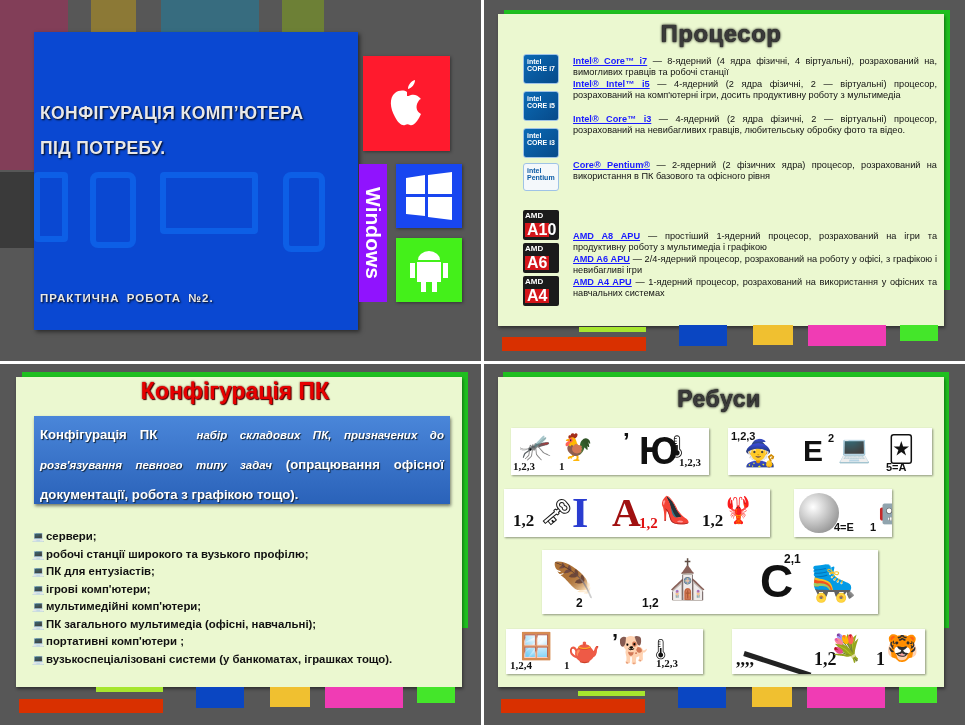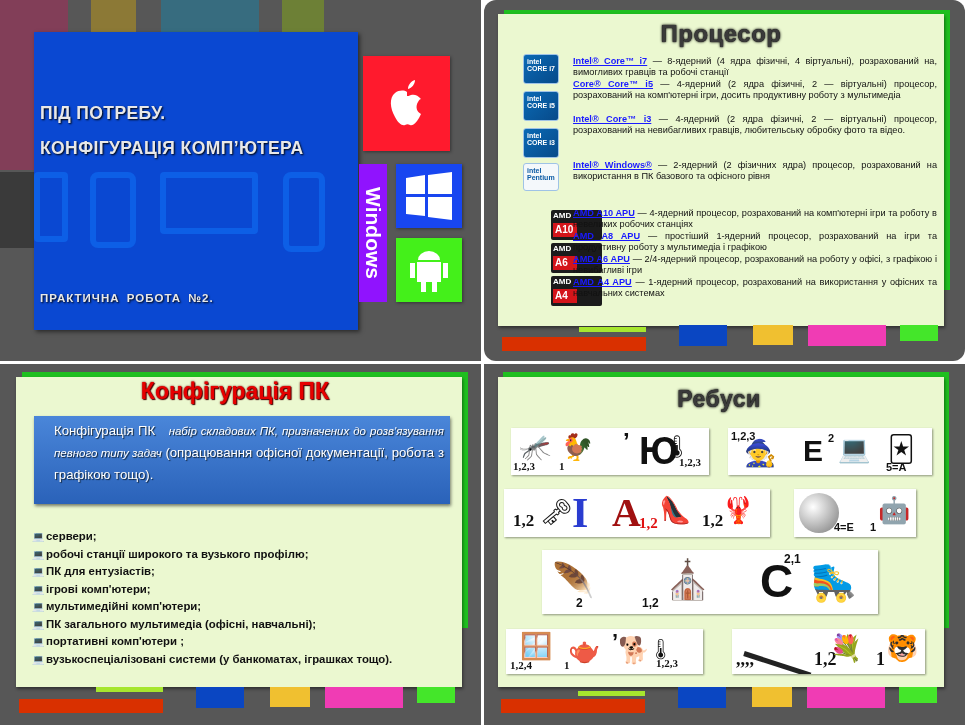--- a/index.html
+++ b/index.html
@@ -1,20 +1,20 @@
 <!DOCTYPE html>
 <html><head>
 <meta charset="utf-8">
 <style>
   * { box-sizing: border-box; margin: 0; padding: 0; }
   html, body { width: 968px; height: 728px; overflow: hidden; background: #fff; }
   body { font-family: "Liberation Sans", sans-serif; position: relative; }
   .slide { position: absolute; width: 481px; height: 361px; background: #575757; overflow: hidden; }
   #s1 { left: 0; top: 0; }
-  #s2 { left: 484px; top: 0; border-radius: 12px; }
+  #s2 { left: 484px; top: 0; }
   #s3 { left: 0; top: 364px; }
   #s4 { left: 484px; top: 364px; }
 
   
   .stripe { position: absolute; top: 0; height: 170px; opacity: .55; }
   .s1-main { position: absolute; left: 34px; top: 32px; width: 324px; height: 298px; background: #0a48d2; box-shadow: 2px 2px 4px rgba(0,0,0,.5); }
   .s1-title { position: absolute; left: 40px; top: 96px; color: #e8e8e8; font-weight: bold; font-size: 17.5px; line-height: 35px; letter-spacing: .4px; text-shadow: 1px 1px 2px #000; }
   .s1-sub { position: absolute; left: 40px; top: 292px; color: #e8e8e8; font-weight: bold; font-size: 11.5px; letter-spacing: 1px; text-shadow: 1px 1px 2px #000; word-spacing: 3px; }
   .dev { position: absolute; border: 6px solid #0d5fe6; border-radius: 4px; background: #0a48d2; }
   .tile { position: absolute; display: flex; align-items: center; justify-content: center; box-shadow: 1px 1px 3px rgba(0,0,0,.4); }
@@ -25,27 +25,27 @@
   .panel-shadow { position: absolute; background: #1fbf1f; }
   .panel { position: absolute; background: #ebf8d0; box-shadow: 1px 2px 3px rgba(0,0,0,.45); }
   .bar { position: absolute; }
   .heading-dark { font-weight: bold; color: #3a3a3a; text-shadow: 0 0 3px #000, 0 0 1px #000; letter-spacing: .5px; }
 
   
   .cpu-row { position: absolute; left: 75px; width: 364px; font-size: 9.2px; line-height: 11.4px; color: #111; text-align: justify; }
   .cpu-row a { color: #1a1aff; text-decoration: underline; font-weight: bold; }
   .logo-intel { position: absolute; left: 25px; width: 36px; height: 30px; border-radius: 3px; background: linear-gradient(135deg,#0a6ab5,#074a8a); color: #fff; font-size: 7px; font-weight: bold; padding: 3px 0 0 3px; border: 1px solid #9fc3e6; }
   .logo-intel.pent { background: #f4f8fb; color: #0a5aa5; height: 28px; }
-  .logo-amd { position: absolute; left: 25px; width: 51px; height: 30px; background: #1b1b1b; border-radius: 2px; margin-left: 28px; }
+  .logo-amd { position: absolute; left: 25px; width: 36px; height: 30px; background: #1b1b1b; border-radius: 2px; }
   .logo-amd .amd-t { color: #fff; font-size: 8px; font-weight: bold; padding: 1px 0 0 2px; }
-  .logo-amd .amd-m { position: absolute; left: 2px; bottom: 3px; width: 24px; height: 14px; background: #d4151a; color: #fff; font-size: 10px; font-weight: bold; padding-left: 2px; line-height: 14px; }
+  .logo-amd .amd-m { position: absolute; left: 2px; bottom: 3px; width: 24px; height: 14px; background: #d4151a; color: #fff; font-size: 16px; font-weight: bold; padding-left: 2px; line-height: 14px; }
 
   
   .s3-title { position: absolute; left: 0; top: 14px; width: 470px; text-align: center; font-weight: bold; font-size: 23px; color: #e60000; text-shadow: 0 0 2px #600, 1px 1px 1px #400; }
-  .def-box { position: absolute; left: 34px; top: 52px; width: 416px; height: 88px; background: linear-gradient(#4a86d9,#2a62b9); box-shadow: 1px 2px 3px rgba(0,0,0,.5); color: #fff; font-weight: normal; font-size: 13.2px; line-height: 22px; padding: 4px 6px 0 20px; text-align: justify; text-shadow: 1px 1px 1px #123; }
+  .def-box { position: absolute; left: 34px; top: 52px; width: 416px; height: 88px; background: linear-gradient(#4a86d9,#2a62b9); box-shadow: 1px 2px 3px rgba(0,0,0,.5); color: #fff; font-weight: bold; font-size: 13.2px; line-height: 30px; padding: 4px 6px 0 6px; text-align: justify; text-shadow: 1px 1px 1px #123; }
   .def-box i { font-size: 11.5px; }
   .s3-sub { position: absolute; left: 32px; top: 148px; font-weight: bold; font-size: 12.3px; color: #b40c0c; letter-spacing: .3px; }
   .s3-list { position: absolute; left: 32px; top: 164px; width: 420px; list-style: none; }
   .s3-list li { font-weight: bold; font-size: 11.4px; line-height: 17.5px; color: #111; padding-left: 14px; position: relative; }
   .s3-list li .bullet { position: absolute; left: 0; top: 0; font-size: 10px; color: #555; }
 
   
   .s4-title { position: absolute; left: 0; top: 22px; width: 470px; text-align: center; font-size: 23px; }
   .rebus { position: absolute; background: #fff; box-shadow: 1px 1px 2px rgba(0,0,0,.4); font-family: "Liberation Serif", serif; font-weight: bold; color: #111; overflow: hidden; }
   .rebus span { position: absolute; }
@@ -61,22 +61,22 @@
   <div class="stripe" style="left:161px;width:98px;background:#1e7ea0"></div>
   <div class="stripe" style="left:282px;width:42px;background:#80a21c"></div>
   <div class="monitor"></div>
   <div class="s1-main">
     <div class="dev" style="left:0;top:140px;width:34px;height:70px"></div>
     <div class="dev" style="left:56px;top:140px;width:46px;height:76px;border-radius:8px"></div>
     <div class="dev" style="left:126px;top:140px;width:98px;height:62px"></div>
     <div class="dev" style="left:249px;top:140px;width:42px;height:80px;border-radius:8px"></div>
   </div>
   <div class="s1-title">
+    <div>КОНФІГУРАЦІЯ КОМП’ЮТЕРА</div>
     <div>ПІД ПОТРЕБУ.</div>
-    <div>КОНФІГУРАЦІЯ КОМП’ЮТЕРА</div>
   </div>
   <div class="s1-sub">ПРАКТИЧНА РОБОТА №2.</div>
   <div class="tile" style="left:363px;top:56px;width:87px;height:95px;background:#ff1a2d">
     <svg width="44" height="52" viewBox="0 0 44 52">
         <path d="M22 14c-3-2-8-2-12 1-6 5-5 15 0 24 3 6 7 9 10 8 2-1 3-1 5 0 3 1 6-2 9-7l2-4c-4-2-6-7-3-12 1-2 2-3 3-3-3-4-7-5-10-4-2 1-3 1-4 1z M23 11c0-4 3-8 7-9 0 4-3 8-7 9z" fill="#fff"></path>
       </svg>
   </div>
   <div class="win-vert">Windows</div>
   <div class="tile" style="left:396px;top:164px;width:66px;height:64px;background:#1846f0">
     <svg width="50" height="50" viewBox="0 0 50 50">
@@ -94,38 +94,37 @@
   <div class="panel-shadow" style="left:20px;top:10px;width:446px;height:280px"></div>
   <div class="panel" style="left:14px;top:14px;width:446px;height:312px">
     <div class="heading-dark" style="position:absolute;left:0;top:6px;width:446px;text-align:center;font-size:24px">Процесор</div>
 
     <div class="logo-intel" style="top:40px">intel<br>CORE i7</div>
     <div class="logo-intel" style="top:77px">intel<br>CORE i5</div>
     <div class="logo-intel" style="top:114px">intel<br>CORE i3</div>
     <div class="logo-intel pent" style="top:149px">intel<br>Pentium</div>
 
     <div class="cpu-row" style="top:42px"><a href="#">Intel® Core™ i7</a><span> — 8-ядерний (4 ядра фізичні, 4 віртуальні), розрахований на, вимогливих гравців та робочі станції</span></div>
-    <div class="cpu-row" style="top:65px"><a href="#">Core® Core™ i5</a><span> — 4-ядерний (2 ядра фізичні, 2 — віртуальні) процесор, розрахований на комп'ютерні ігри, досить продуктивну роботу з мультимедіа</span></div>
+    <div class="cpu-row" style="top:65px"><a href="#">Intel® Intel™ i5</a><span> — 4-ядерний (2 ядра фізичні, 2 — віртуальні) процесор, розрахований на комп'ютерні ігри, досить продуктивну роботу з мультимедіа</span></div>
     <div class="cpu-row" style="top:100px"><a href="#">Intel® Core™ i3</a><span> — 4-ядерний (2 ядра фізичні, 2 — віртуальні) процесор, розрахований на невибагливих гравців, любительську обробку фото та відео.</span></div>
-    <div class="cpu-row" style="top:146px"><a href="#">Intel® Windows®</a><span> — 2-ядерний (2 фізичних ядра) процесор, розрахований на використання в ПК базового та офісного рівня</span></div>
+    <div class="cpu-row" style="top:146px"><a href="#">Core® Pentium®</a><span> — 2-ядерний (2 фізичних ядра) процесор, розрахований на використання в ПК базового та офісного рівня</span></div>
 
     <div class="logo-amd" style="top:196px">
         <div class="amd-t">AMD</div>
         <div class="amd-m">A10</div>
       </div>
     <div class="logo-amd" style="top:229px">
         <div class="amd-t">AMD</div>
         <div class="amd-m">A6</div>
       </div>
     <div class="logo-amd" style="top:262px">
         <div class="amd-t">AMD</div>
         <div class="amd-m">A4</div>
       </div>
 
-    <div class="cpu-row" style="top:194px"><a href="#">AMD A10 APU</a><span> — 4-ядерний процесор, розрахований на комп'ютерні ігри та роботу в невеликих робочих станціях</span></div>
     <div class="cpu-row" style="top:217px"><a href="#">AMD A8 APU</a><span> — простіший 1-ядерний процесор, розрахований на ігри та продуктивну роботу з мультимедіа і графікою</span></div>
     <div class="cpu-row" style="top:240px"><a href="#">AMD A6 APU</a><span> — 2/4-ядерний процесор, розрахований на роботу у офісі, з графікою і невибагливі ігри</span></div>
     <div class="cpu-row" style="top:263px"><a href="#">AMD A4 APU</a><span> — 1-ядерний процесор, розрахований на використання у офісних та навчальних системах</span></div>
   </div>
   <div class="bar" style="left:95px;top:327px;width:67px;height:5px;background:#a6e62e"></div>
   <div class="bar" style="left:18px;top:337px;width:144px;height:14px;background:#d93000"></div>
   <div class="bar" style="left:195px;top:325px;width:48px;height:21px;background:#0a46c2"></div>
   <div class="bar" style="left:269px;top:325px;width:40px;height:20px;background:#f0c030"></div>
   <div class="bar" style="left:324px;top:325px;width:78px;height:21px;background:#f03cb4"></div>
   <div class="bar" style="left:416px;top:325px;width:38px;height:16px;background:#44e62a"></div>
@@ -183,21 +182,21 @@
   <div class="rebus" style="left:20px;top:125px;width:266px;height:48px">
     <span style="left:9px;top:22px;font-size:17px">1,2</span>
     <span class="pic" style="left:36px;top:8px">🗝</span>
     <span style="left:68px;top:0;font-size:42px;color:#2a3cd0;font-family:'Liberation Serif',serif">І</span>
     <span style="left:108px;top:0;font-size:40px;color:#a01010">А</span>
     <span style="left:135px;top:26px;font-size:15px;color:#e01010">1,2</span>
     <span class="pic" style="left:155px;top:6px">👠</span>
     <span style="left:198px;top:22px;font-size:17px">1,2</span>
     <span class="pic" style="left:218px;top:6px">🦞</span>
   </div>
-  <div class="rebus" style="left:310px;top:125px;width:122px;height:48px">
+  <div class="rebus" style="left:310px;top:125px;width:98px;height:48px">
     <span style="left:5px;top:4px;width:40px;height:40px;border-radius:50%;background:radial-gradient(circle at 35% 35%,#fff,#777)"></span>
     <span class="num" style="left:40px;top:32px;font-family:'Liberation Sans',sans-serif">4=Е</span>
     <span class="num" style="left:76px;top:32px;font-family:'Liberation Sans',sans-serif">1</span>
     <span class="pic" style="left:84px;top:6px">🤖</span>
   </div>
   <div class="rebus" style="left:58px;top:186px;width:336px;height:64px">
     <span class="pic" style="left:10px;top:10px;font-size:34px">🪶</span>
     <span class="num" style="left:34px;top:46px;font-size:12px;font-family:'Liberation Sans',sans-serif">2</span>
     <span class="num" style="left:100px;top:46px;font-size:12px;font-family:'Liberation Sans',sans-serif">1,2</span>
     <span class="pic" style="left:122px;top:8px;font-size:38px">⛪</span>

